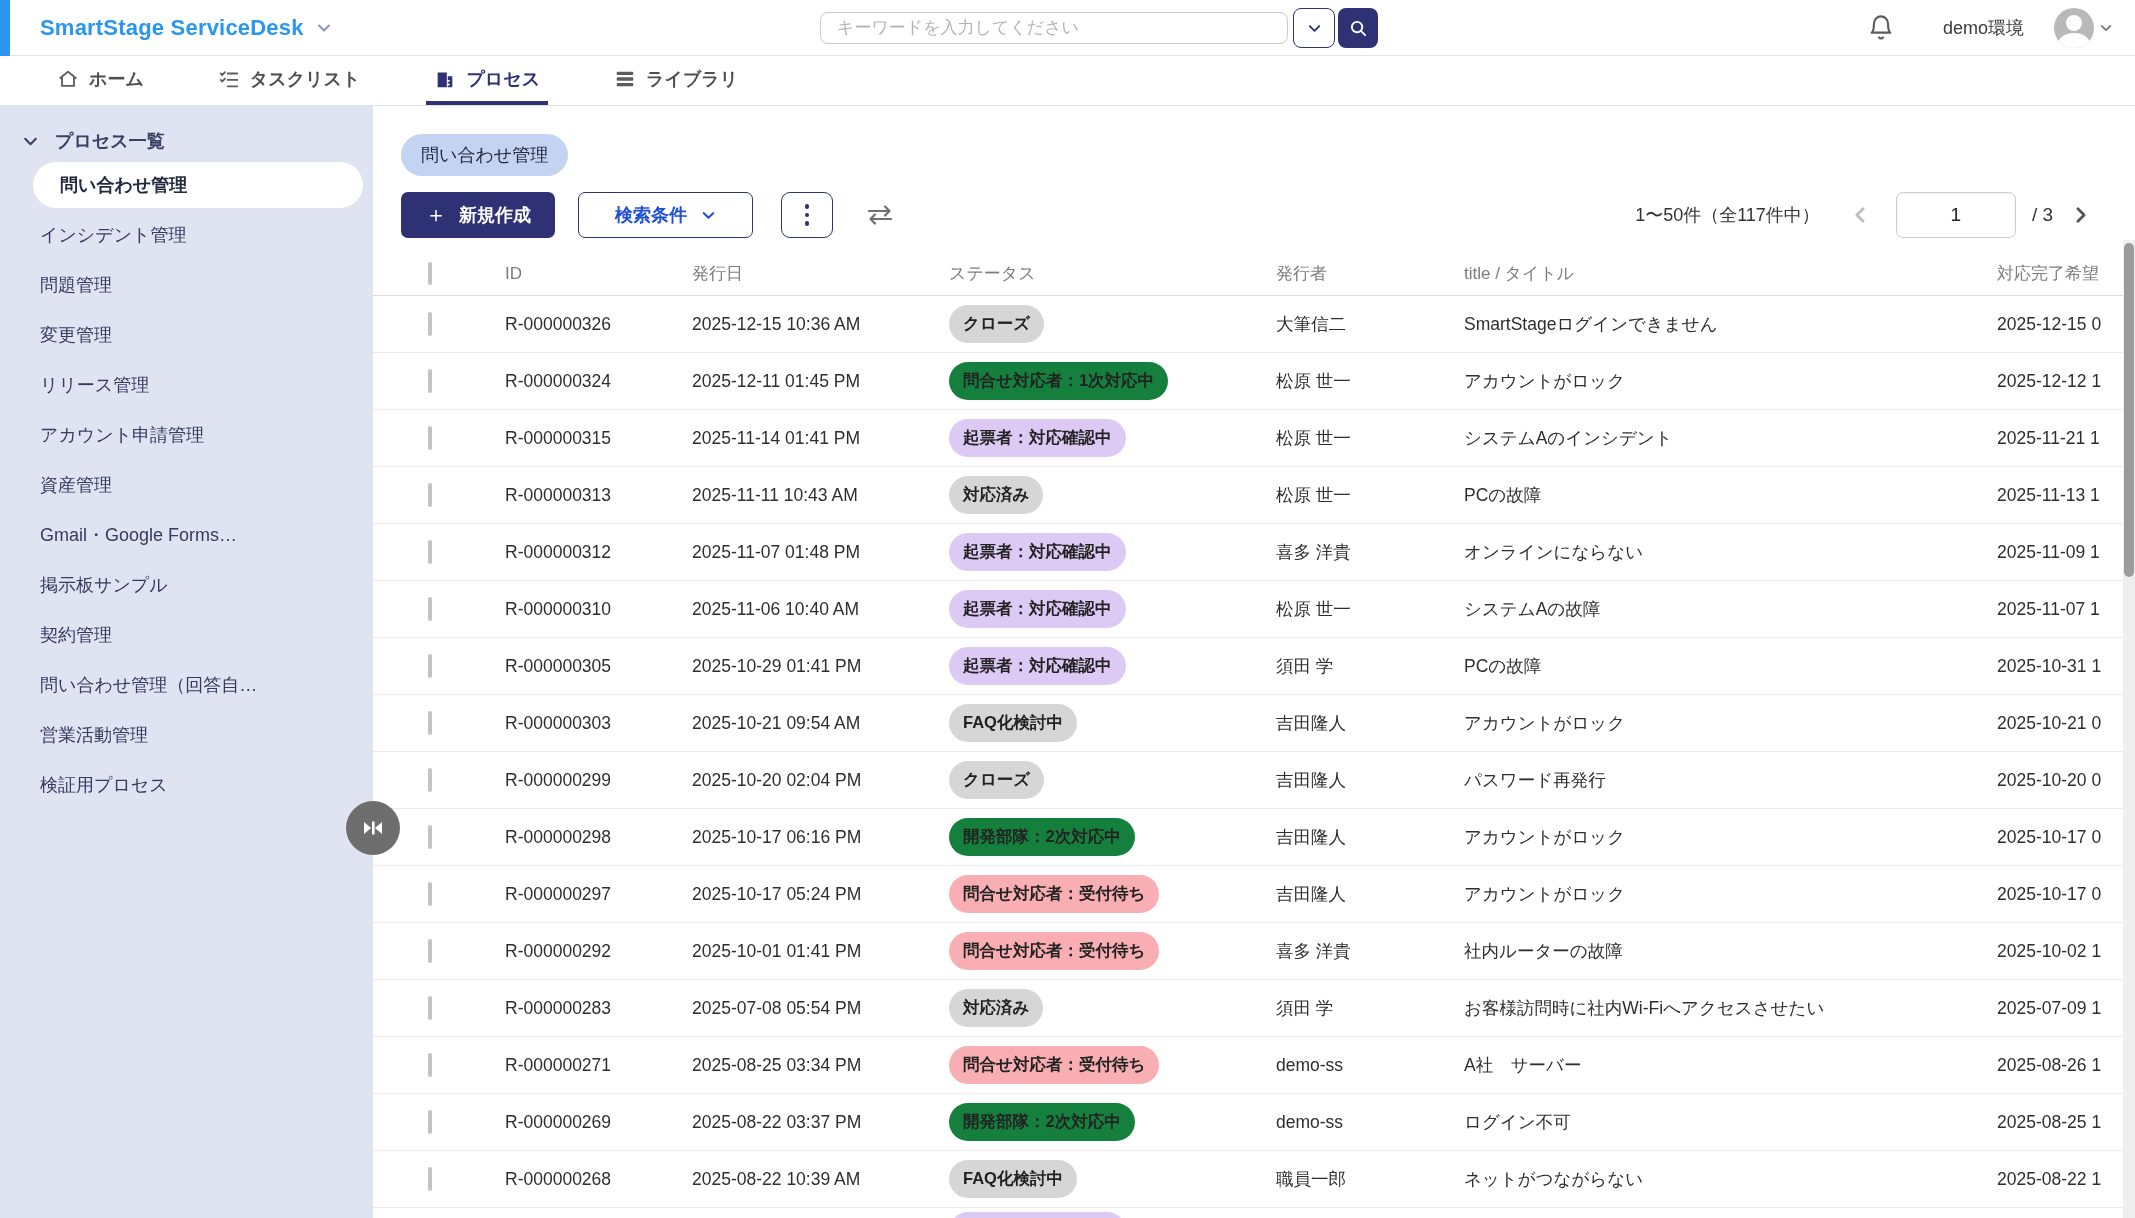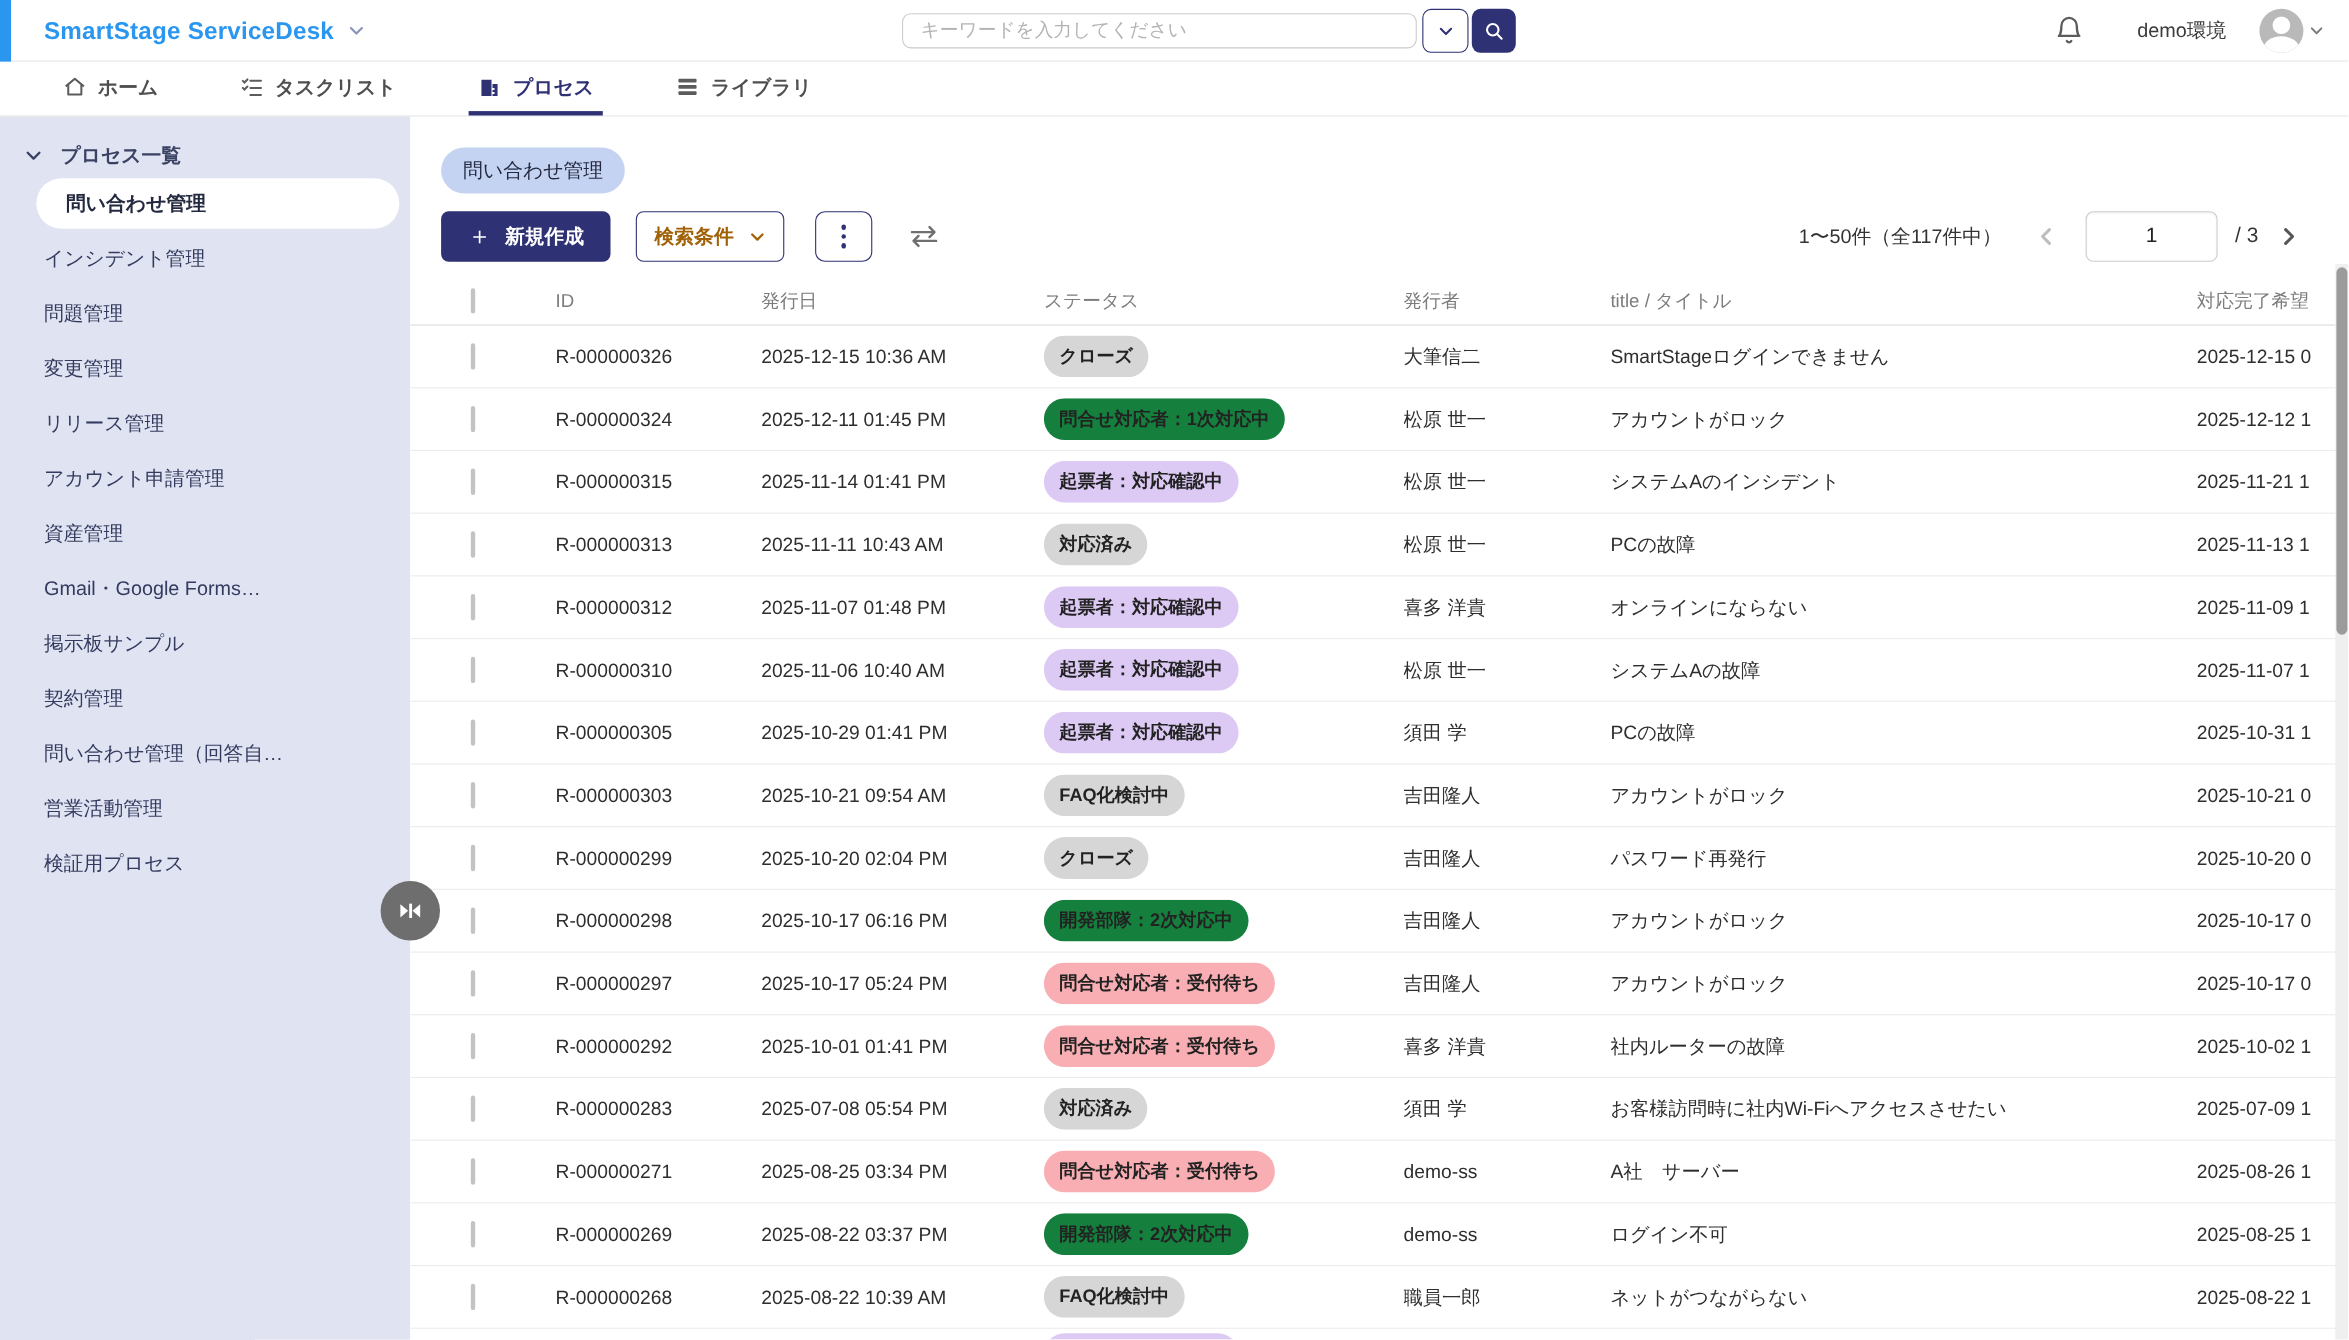--- a/index.html
+++ b/index.html
@@ -51,22 +51,22 @@
 
   
   .main { flex:1; background:#fff; position:relative; overflow:hidden; min-width:0; }
   .chip-row { margin:28px 0 0 28px; }
   .process-chip { display:inline-block; background:#c5d3f3; border-radius:21px; padding:9px 20px; font-size:18px; color:#23293f; }
 
   .toolbar { margin:16px 40px 0 28px; display:flex; align-items:center; }
   .btn-new { display:flex; align-items:center; gap:12px; height:46px; padding:0 24px; background:#2e3173; color:#fff;
     border:none; border-radius:7px; font-size:18px; font-weight:bold; cursor:pointer; font-family:inherit; }
   .btn-new .plus { font-size:22px; font-weight:normal; line-height:1; }
-  .btn-filter { display:flex; align-items:center; gap:14px; height:46px; padding:0 16px; margin-left:23px; background:#fff;
-    color:#a16207; border:1.5px solid #2e3173; border-radius:7px; font-size:18px; font-weight:bold; cursor:pointer; font-family:inherit; }
+  .btn-filter { display:flex; align-items:center; gap:14px; height:46px; padding:0 36px; margin-left:23px; background:#fff;
+    color:#1d4ed8; border:1.5px solid #2e3173; border-radius:7px; font-size:18px; font-weight:bold; cursor:pointer; font-family:inherit; }
   .btn-kebab { width:52px; height:46px; margin-left:28px; background:#fff; border:1.5px solid #2e3173; border-radius:9px;
     display:flex; align-items:center; justify-content:center; cursor:pointer; }
   .kebab-dots { display:flex; flex-direction:column; gap:4px; }
   .kebab-dots i { width:4.5px; height:4.5px; border-radius:50%; background:#2e3173; }
   .swap-icon { margin-left:32px; color:#6f6f6f; display:flex; cursor:pointer; }
 
   .pagination { margin-left:auto; display:flex; align-items:center; }
   .page-range { font-size:18px; color:#333; }
   .page-chev { display:flex; align-items:center; cursor:pointer; padding:0 4px; }
   .page-chev.prev { color:#bdbdbd; margin-left:26px; }

